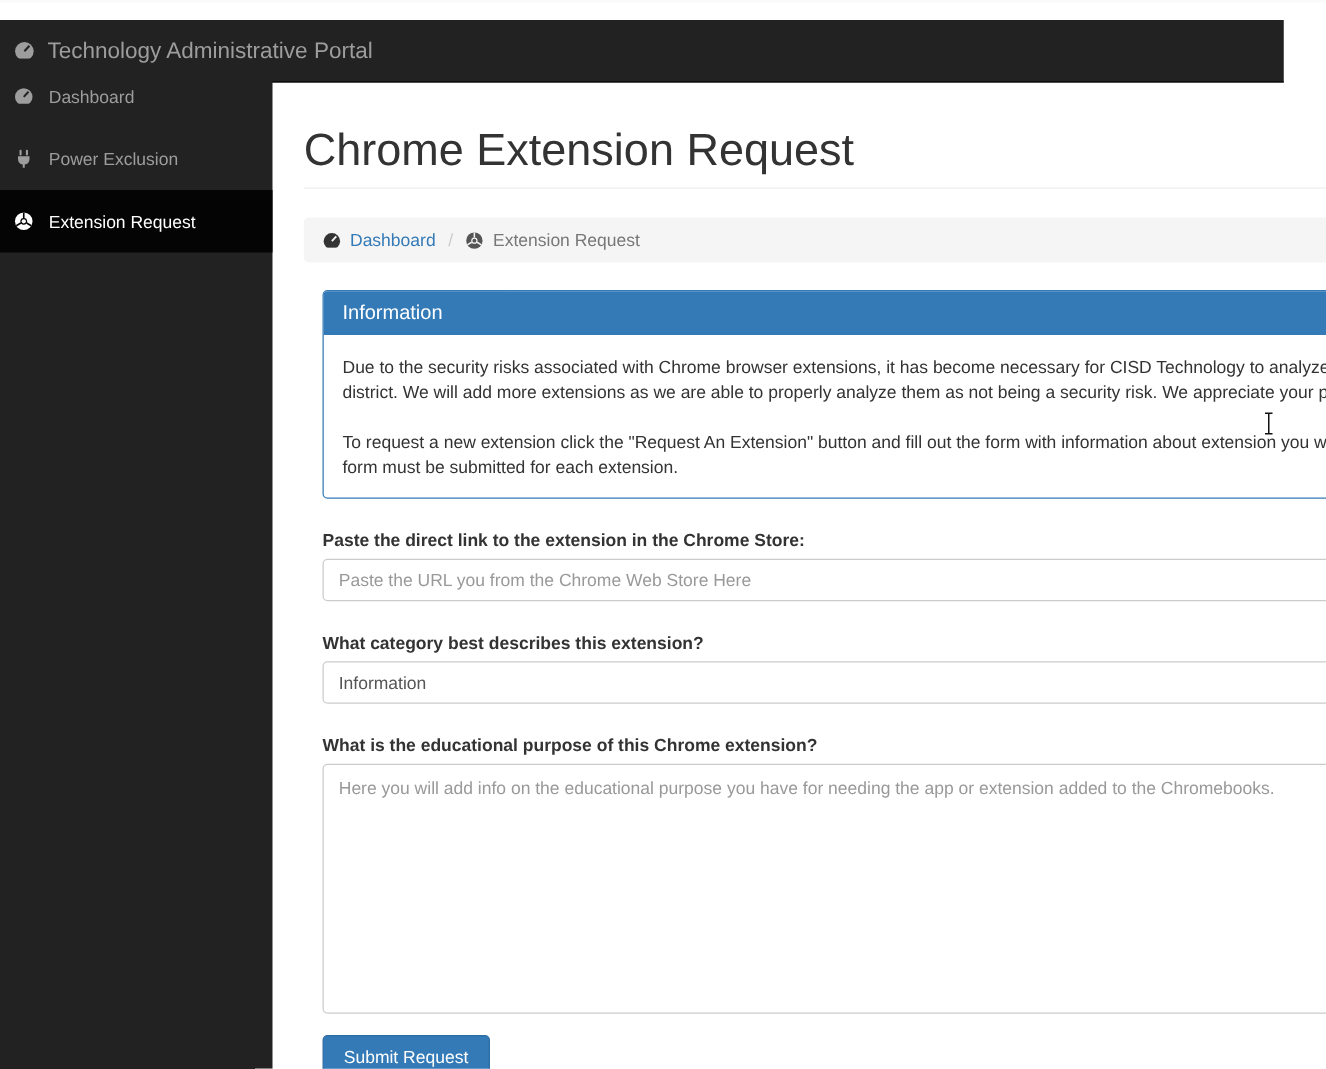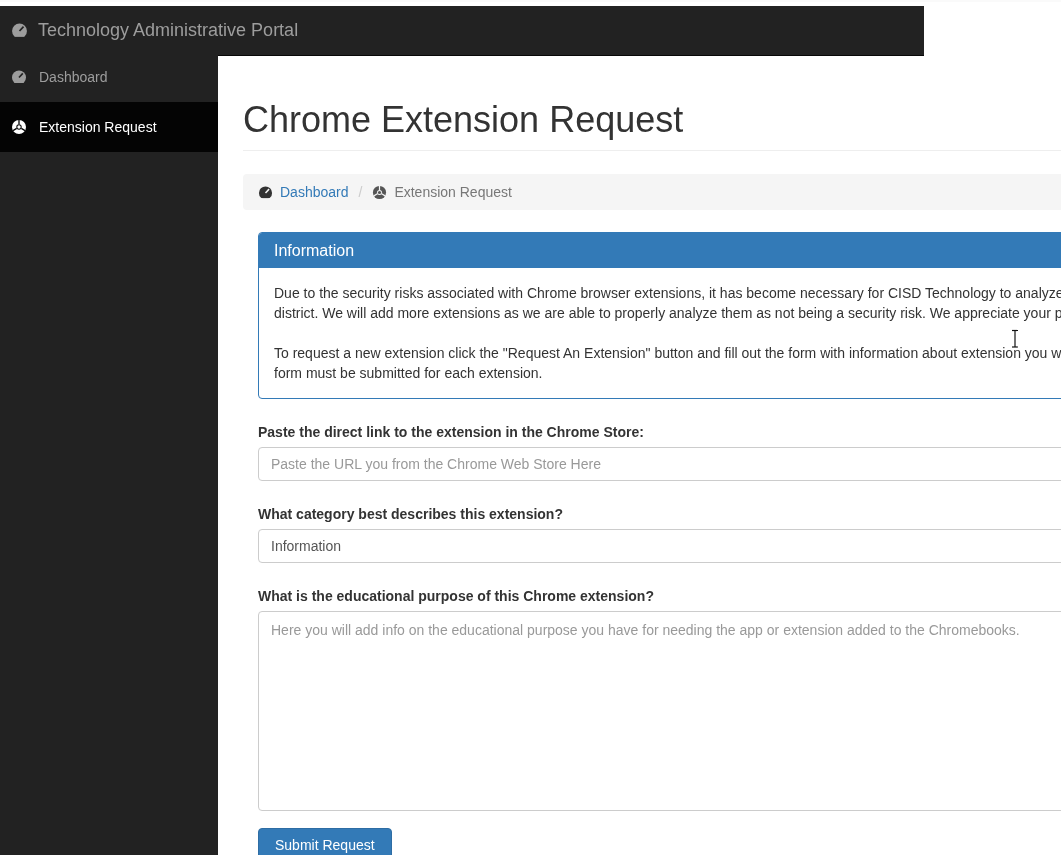--- a/index.html
+++ b/index.html
@@ -2,21 +2,21 @@
 <html><head>
 <meta charset="utf-8">
 <style>
   * { margin:0; padding:0; box-sizing:border-box; }
   html,body { width:1061px; height:855px; overflow:hidden; background:#fff;
     font-family:"Liberation Sans", sans-serif; font-size:14px; color:#333; }
   body { position:relative; }
 
   
   .top-strip { position:absolute; top:0; left:0; width:1061px; height:2px; background:#fafafa; }
-  .navbar { position:absolute; top:6px; left:0; width:924px; height:50px;
+  .navbar { position:absolute; top:16px; left:0; width:1027px; height:50px;
     background:#222; border-bottom:1px solid #080808; display:flex; align-items:center; }
   .brand { display:flex; align-items:center; gap:10px; padding-left:11px;
     color:#9d9d9d; font-size:18px; }
   .icon { display:inline-flex; flex:0 0 auto; }
 
   
   .sidebar { position:absolute; top:52px; left:0; width:218px; height:803px; background:#222; }
   .sidebar-item { height:50px; display:flex; align-items:center; gap:12px;
     padding-left:11px; color:#9d9d9d; font-size:14px; cursor:pointer; --carve:#222; }
   .sidebar-item.active { background:#040404; color:#fff; --carve:#040404; }
@@ -89,20 +89,30 @@
       <svg viewBox="0 0 16 16" width="16" height="16">
         <circle cx="8" cy="8.5" r="7" fill="currentColor"></circle>
         <line x1="8" y1="8.5" x2="11.8" y2="4.4" stroke="var(--carve)" stroke-width="1.6"></line>
         <rect x="0" y="14" width="16" height="3" fill="var(--carve)"></rect>
       </svg>
     </span>
     <span>Dashboard</span>
   </div>
 
 
+  <div class="sidebar-item">
+    <span class="icon">
+      <svg viewBox="0 0 16 16" width="16" height="16" fill="currentColor">
+        <rect x="4.6" y="0.8" width="1.7" height="4.6" rx="0.8"></rect>
+        <rect x="9.7" y="0.8" width="1.7" height="4.6" rx="0.8"></rect>
+        <path d="M3.4 6 h9.2 v2.1 a4.6 4.6 0 0 1 -3.8 4.5 v2.6 h-1.6 v-2.6 a4.6 4.6 0 0 1 -3.8 -4.5 z"></path>
+      </svg>
+    </span>
+    <span>Power Exclusion</span>
+  </div>
 
   <div class="sidebar-item active">
     <span class="icon">
       <svg viewBox="0 0 16 16" width="16" height="16">
         <circle cx="8" cy="8" r="7" fill="currentColor"></circle>
         <circle cx="8" cy="8" r="2.7" fill="var(--carve)"></circle>
         <circle cx="8" cy="8" r="1.7" fill="currentColor"></circle>
         <g stroke="var(--carve)" stroke-width="1.3">
           <line x1="8" y1="5.3" x2="8" y2="1"></line>
           <line x1="5.7" y1="9.4" x2="2" y2="11.6"></line>

